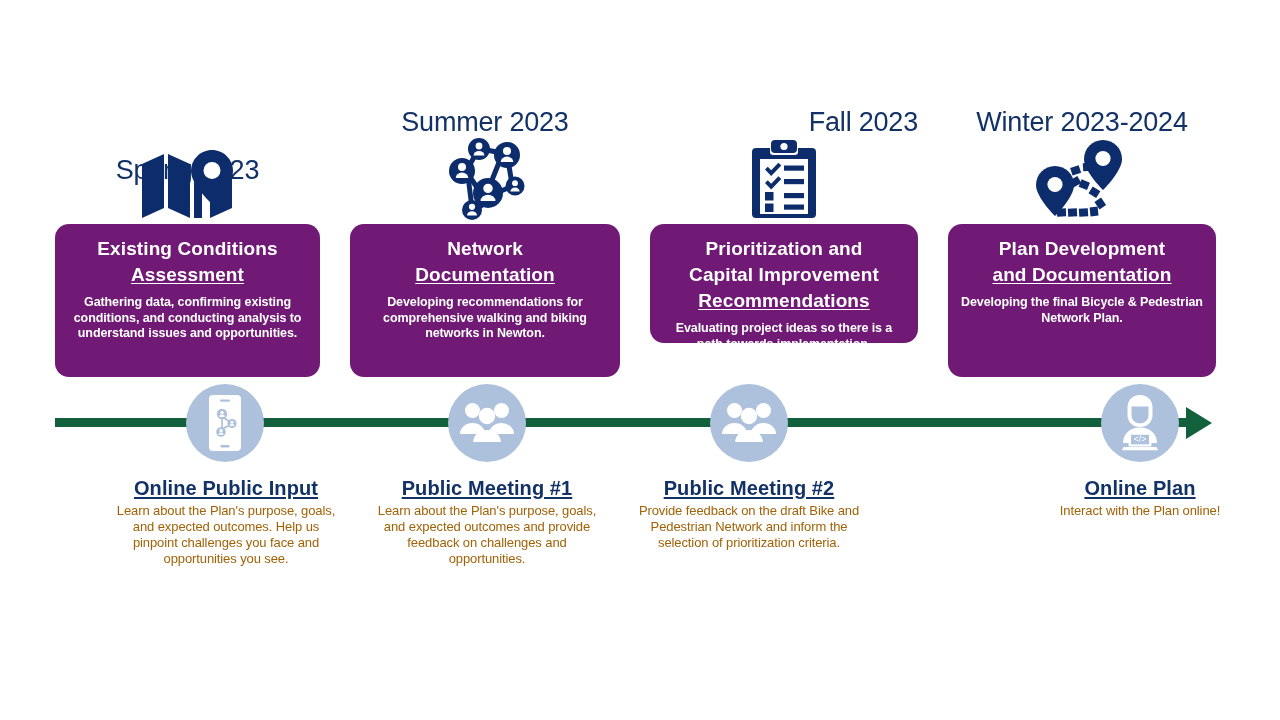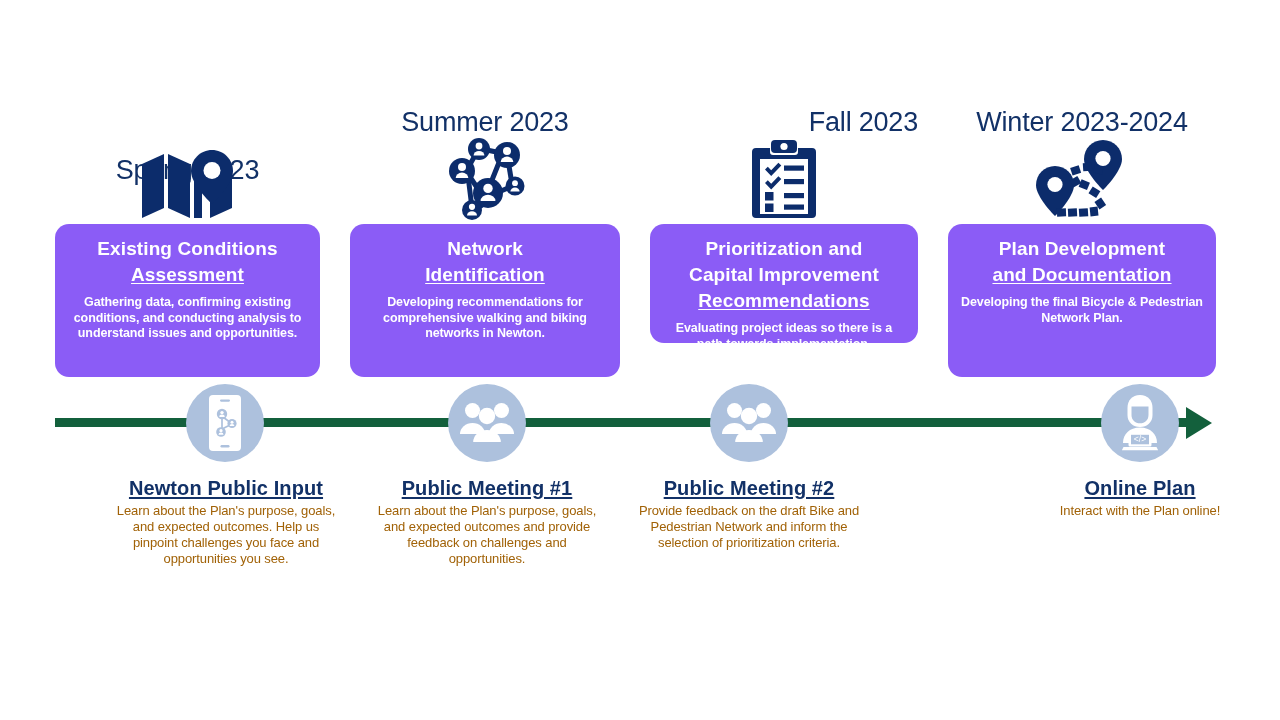--- a/index.html
+++ b/index.html
@@ -37,21 +37,21 @@
   .topicon {
     position: absolute;
     display: flex;
     align-items: flex-end;
     justify-content: center;
   }
 
   
   .card {
     position: absolute;
-    background: #8b5cf6;
+    background: #701a75;
     border-radius: 14px;
     box-sizing: border-box;
     display: flex;
     flex-direction: column;
     align-items: center;
     padding: 12px 12px 10px 12px;
   }
   .card-title {
     color: #ffffff;
     font-size: 19px;
@@ -236,21 +236,21 @@
     <div class="card-title">
       <span>Existing Conditions</span><br>
       <span class="u">Assessment</span>
     </div>
     <div class="card-body">Gathering data, confirming existing conditions, and conducting analysis to understand issues and opportunities.</div>
   </div>
 
   <div class="card" style="left:350px; top:224px; width:270px; height:153px;">
     <div class="card-title">
       <span>Network</span><br>
-      <span class="u">Identification</span>
+      <span class="u">Documentation</span>
     </div>
     <div class="card-body">Developing recommendations for comprehensive walking and biking networks in Newton.</div>
   </div>
 
   <div class="card" style="left:650px; top:224px; width:268px; height:119px;padding-left:12px;">
     <div class="card-title">
       <span>Prioritization and</span><br>
       <span>Capital Improvement</span><br>
       <span class="u">Recommendations</span>
     </div>
@@ -332,21 +332,21 @@
       </g>
       <path d="M27 33.5 c-10.5 0 -17 6.5 -17 15.5 h34 c0 -9 -6.5 -15.5 -17 -15.5 z" fill="#ffffff"></path>
       <rect x="15.5" y="38.5" width="23" height="14" rx="1.6" fill="#ffffff"></rect>
       <rect x="18" y="40.8" width="18" height="9.5" fill="#adc1dd"></rect>
       <text x="27" y="48.4" font-family="'Liberation Sans', sans-serif" font-size="8.6" fill="#ffffff" text-anchor="middle">&lt;/&gt;</text>
       <path d="M10.5 53 h33 l1.6 3.2 h-36.2 z" fill="#ffffff"></path>
     </svg>
   </div>
 
   <div class="milestone" style="left:112px; top:476px; width:228px;">
-    <div class="ms-title">Newton Public Input</div>
+    <div class="ms-title">Online Public Input</div>
     <div class="ms-body">Learn about the Plan's purpose, goals, and expected outcomes. Help us pinpoint challenges you face and opportunities you see.</div>
   </div>
 
   <div class="milestone" style="left:376px; top:476px; width:222px;text-align:center;">
     <div class="ms-title">Public Meeting #1</div>
     <div class="ms-body">Learn about the Plan's purpose, goals, and expected outcomes and provide feedback on challenges and opportunities.</div>
   </div>
 
   <div class="milestone" style="left:638px; top:476px; width:222px;">
     <div class="ms-title">Public Meeting #2</div>

